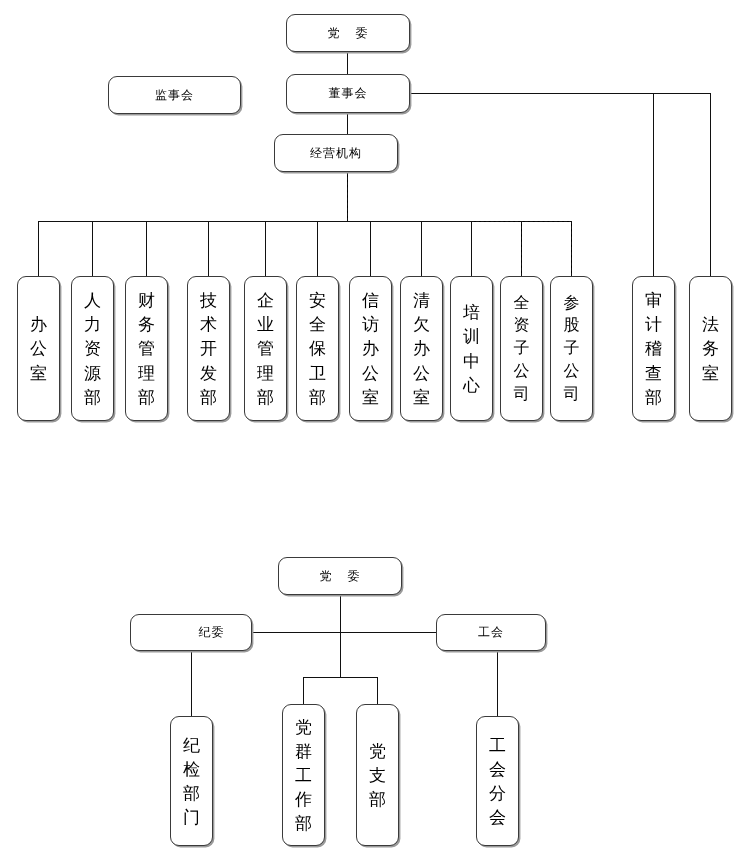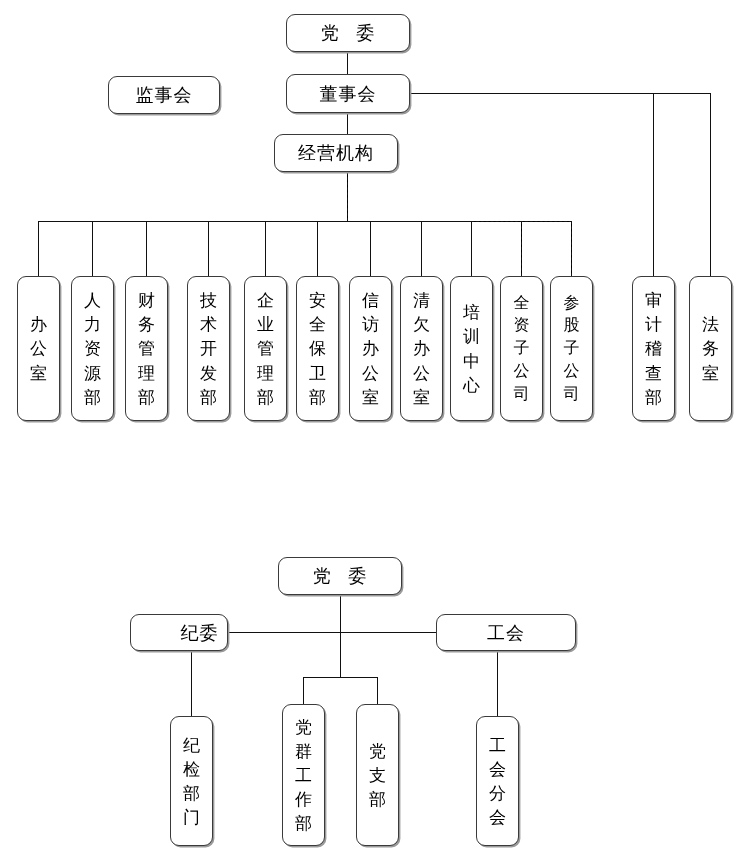--- a/index.html
+++ b/index.html
@@ -34,21 +34,21 @@
     color: #000;
     z-index: 3;
   }
   .node .txt {
     display: block;
     line-height: 1.18;
     white-space: pre-line;
   }
   
   .node.h .txt {
-    font-size: 18px;
+    font-size: 12px;
     letter-spacing: 1px;
   }
   .node.h.spaced .txt {
     letter-spacing: 1px;
     word-spacing: 10px;
   }
   
   .node.v {
     padding: 6px 0;
   }
@@ -100,21 +100,21 @@
     <div class="ln dash v" style="left:571px; top:221px; height:55px;"></div>
 
     <div class="ln h" style="left:410px; top:93px;  width:301px;"></div>
     <div class="ln v" style="left:653px; top:93px;  height:183px;"></div>
     <div class="ln v" style="left:710px; top:93px;  height:183px;"></div>
 
     <div class="node h spaced" style="left:286px; top:14px; width:124px; height:38px;">
       <span class="txt">党  委</span>
     </div>
 
-    <div class="node h" style="left:108px; top:76px; width:112px; height:38px;">
+    <div class="node h" style="left:108px; top:76px; width:133px; height:38px;">
       <span class="txt">监事会</span>
     </div>
 
     <div class="node h" style="left:286px; top:74px; width:124px; height:39px;">
       <span class="txt">董事会</span>
     </div>
 
     <div class="node h" style="left:274px; top:134px; width:124px; height:38px;">
       <span class="txt">经营机构</span>
     </div>
@@ -218,25 +218,25 @@
     <div class="ln v" style="left:497px; top:650px; height:66px;"></div>
 
     <div class="ln h" style="left:303px; top:677px; width:74px;"></div>
     <div class="ln v" style="left:303px; top:677px; height:39px;"></div>
     <div class="ln v" style="left:377px; top:677px; height:39px;"></div>
 
     <div class="node h spaced" style="left:278px; top:557px; width:124px; height:38px;">
       <span class="txt">党  委</span>
     </div>
 
-    <div class="node h" style="left:130px; top:614px; width:98px; height:37px;padding-left:41px;">
+    <div class="node h" style="left:130px; top:614px; width:122px; height:37px;padding-left:41px;">
       <span class="txt">纪委</span>
     </div>
 
-    <div class="node h" style="left:436px; top:614px; width:140px; height:37px;">
+    <div class="node h" style="left:436px; top:614px; width:110px; height:37px;">
       <span class="txt">工会</span>
     </div>
 
     <div class="node v" style="left:170px; top:716px; width:43px; height:130px;">
       <span class="txt">纪
 检
 部
 门</span>
     </div>
 

